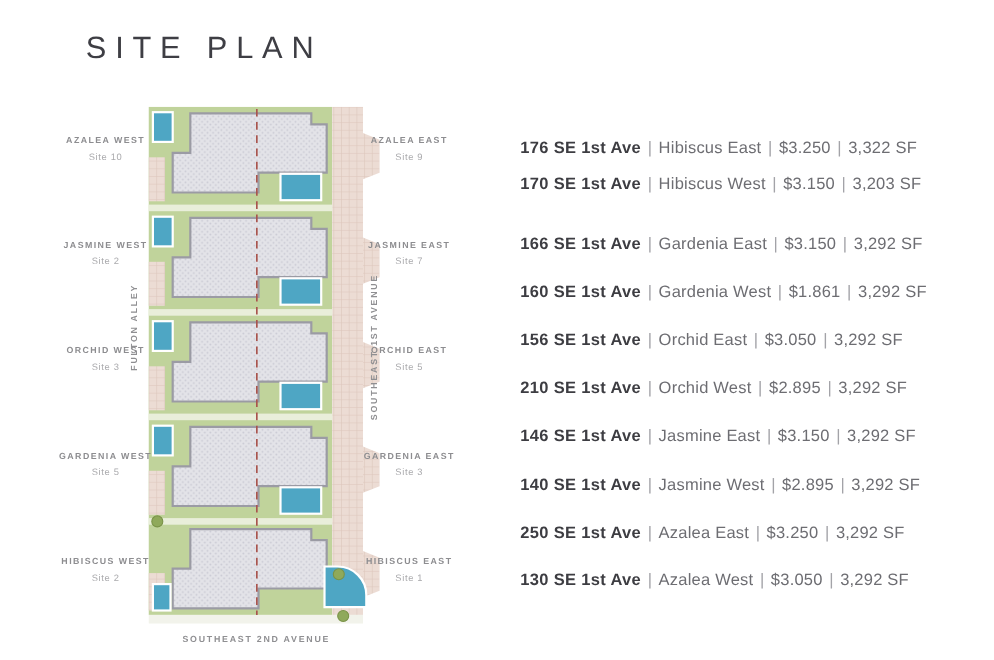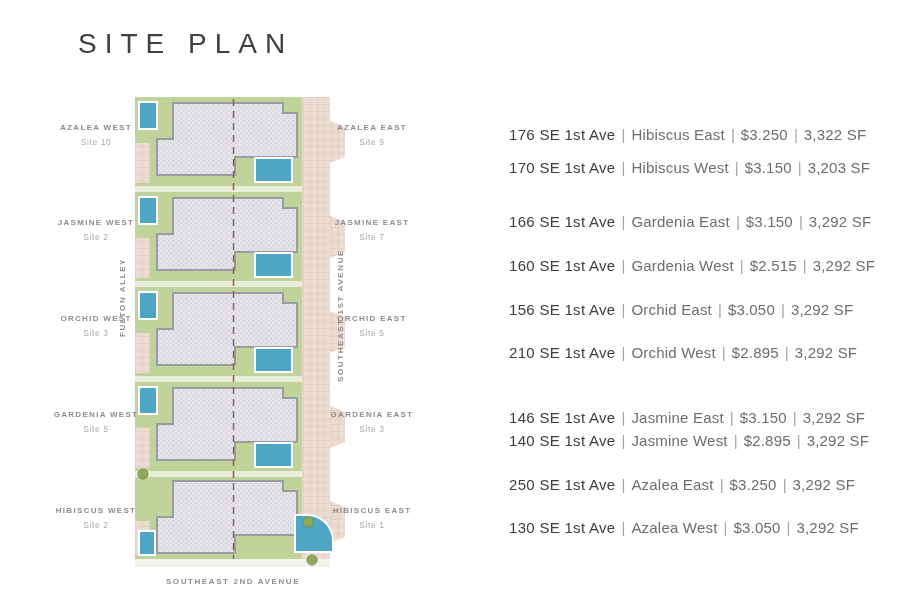--- a/index.html
+++ b/index.html
@@ -32,21 +32,21 @@
     color:#8f8f92;text-align:center;
   }
   .street.vertical{transform:rotate(-90deg);transform-origin:center center;}
   .street-west{left:67px;top:293px;width:110px;}
   .street-east{left:265px;top:311px;width:150px;}
   .street-south{left:123px;top:577px;width:220px;}
 
   
   .listings{position:absolute;left:473px;top:0;width:420px;}
   .row{position:absolute;left:0;height:20px;white-space:nowrap;font-size:15px;line-height:20px;}
-  .addr{font-weight:400;color:#3d3d42;letter-spacing:0.3px;margin-left:36px;}
+  .addr{font-weight:700;color:#3d3d42;letter-spacing:0.3px;}
   .sep{color:#a3a3a8;margin:0 6px;font-weight:400;}
   .unit,.price,.size{color:#6d6d72;font-weight:400;letter-spacing:0.2px;}
 </style>
 </head>
 <body>
 
 <div class="page">
 
   <div class="title">SITE PLAN</div>
 
@@ -155,32 +155,32 @@
 
     <div class="row" style="top:158px">
       <span class="addr">170 SE 1st Ave</span><span class="sep">|</span><span class="unit">Hibiscus West</span><span class="sep">|</span><span class="price">$3.150</span><span class="sep">|</span><span class="size">3,203 SF</span>
     </div>
 
     <div class="row" style="top:212px">
       <span class="addr">166 SE 1st Ave</span><span class="sep">|</span><span class="unit">Gardenia East</span><span class="sep">|</span><span class="price">$3.150</span><span class="sep">|</span><span class="size">3,292 SF</span>
     </div>
 
     <div class="row" style="top:256px">
-      <span class="addr">160 SE 1st Ave</span><span class="sep">|</span><span class="unit">Gardenia West</span><span class="sep">|</span><span class="price">$2.515</span><span class="sep">|</span><span class="size">3,292 SF</span>
+      <span class="addr">160 SE 1st Ave</span><span class="sep">|</span><span class="unit">Gardenia West</span><span class="sep">|</span><span class="price">$1.861</span><span class="sep">|</span><span class="size">3,292 SF</span>
     </div>
 
     <div class="row" style="top:300px">
       <span class="addr">156 SE 1st Ave</span><span class="sep">|</span><span class="unit">Orchid East</span><span class="sep">|</span><span class="price">$3.050</span><span class="sep">|</span><span class="size">3,292 SF</span>
     </div>
 
     <div class="row" style="top:343px">
       <span class="addr">210 SE 1st Ave</span><span class="sep">|</span><span class="unit">Orchid West</span><span class="sep">|</span><span class="price">$2.895</span><span class="sep">|</span><span class="size">3,292 SF</span>
     </div>
 
-    <div class="row" style="top:408px">
+    <div class="row" style="top:387px">
       <span class="addr">146 SE 1st Ave</span><span class="sep">|</span><span class="unit">Jasmine East</span><span class="sep">|</span><span class="price">$3.150</span><span class="sep">|</span><span class="size">3,292 SF</span>
     </div>
 
     <div class="row" style="top:431px">
       <span class="addr">140 SE 1st Ave</span><span class="sep">|</span><span class="unit">Jasmine West</span><span class="sep">|</span><span class="price">$2.895</span><span class="sep">|</span><span class="size">3,292 SF</span>
     </div>
 
     <div class="row" style="top:475px">
       <span class="addr">250 SE 1st Ave</span><span class="sep">|</span><span class="unit">Azalea East</span><span class="sep">|</span><span class="price">$3.250</span><span class="sep">|</span><span class="size">3,292 SF</span>
     </div>

